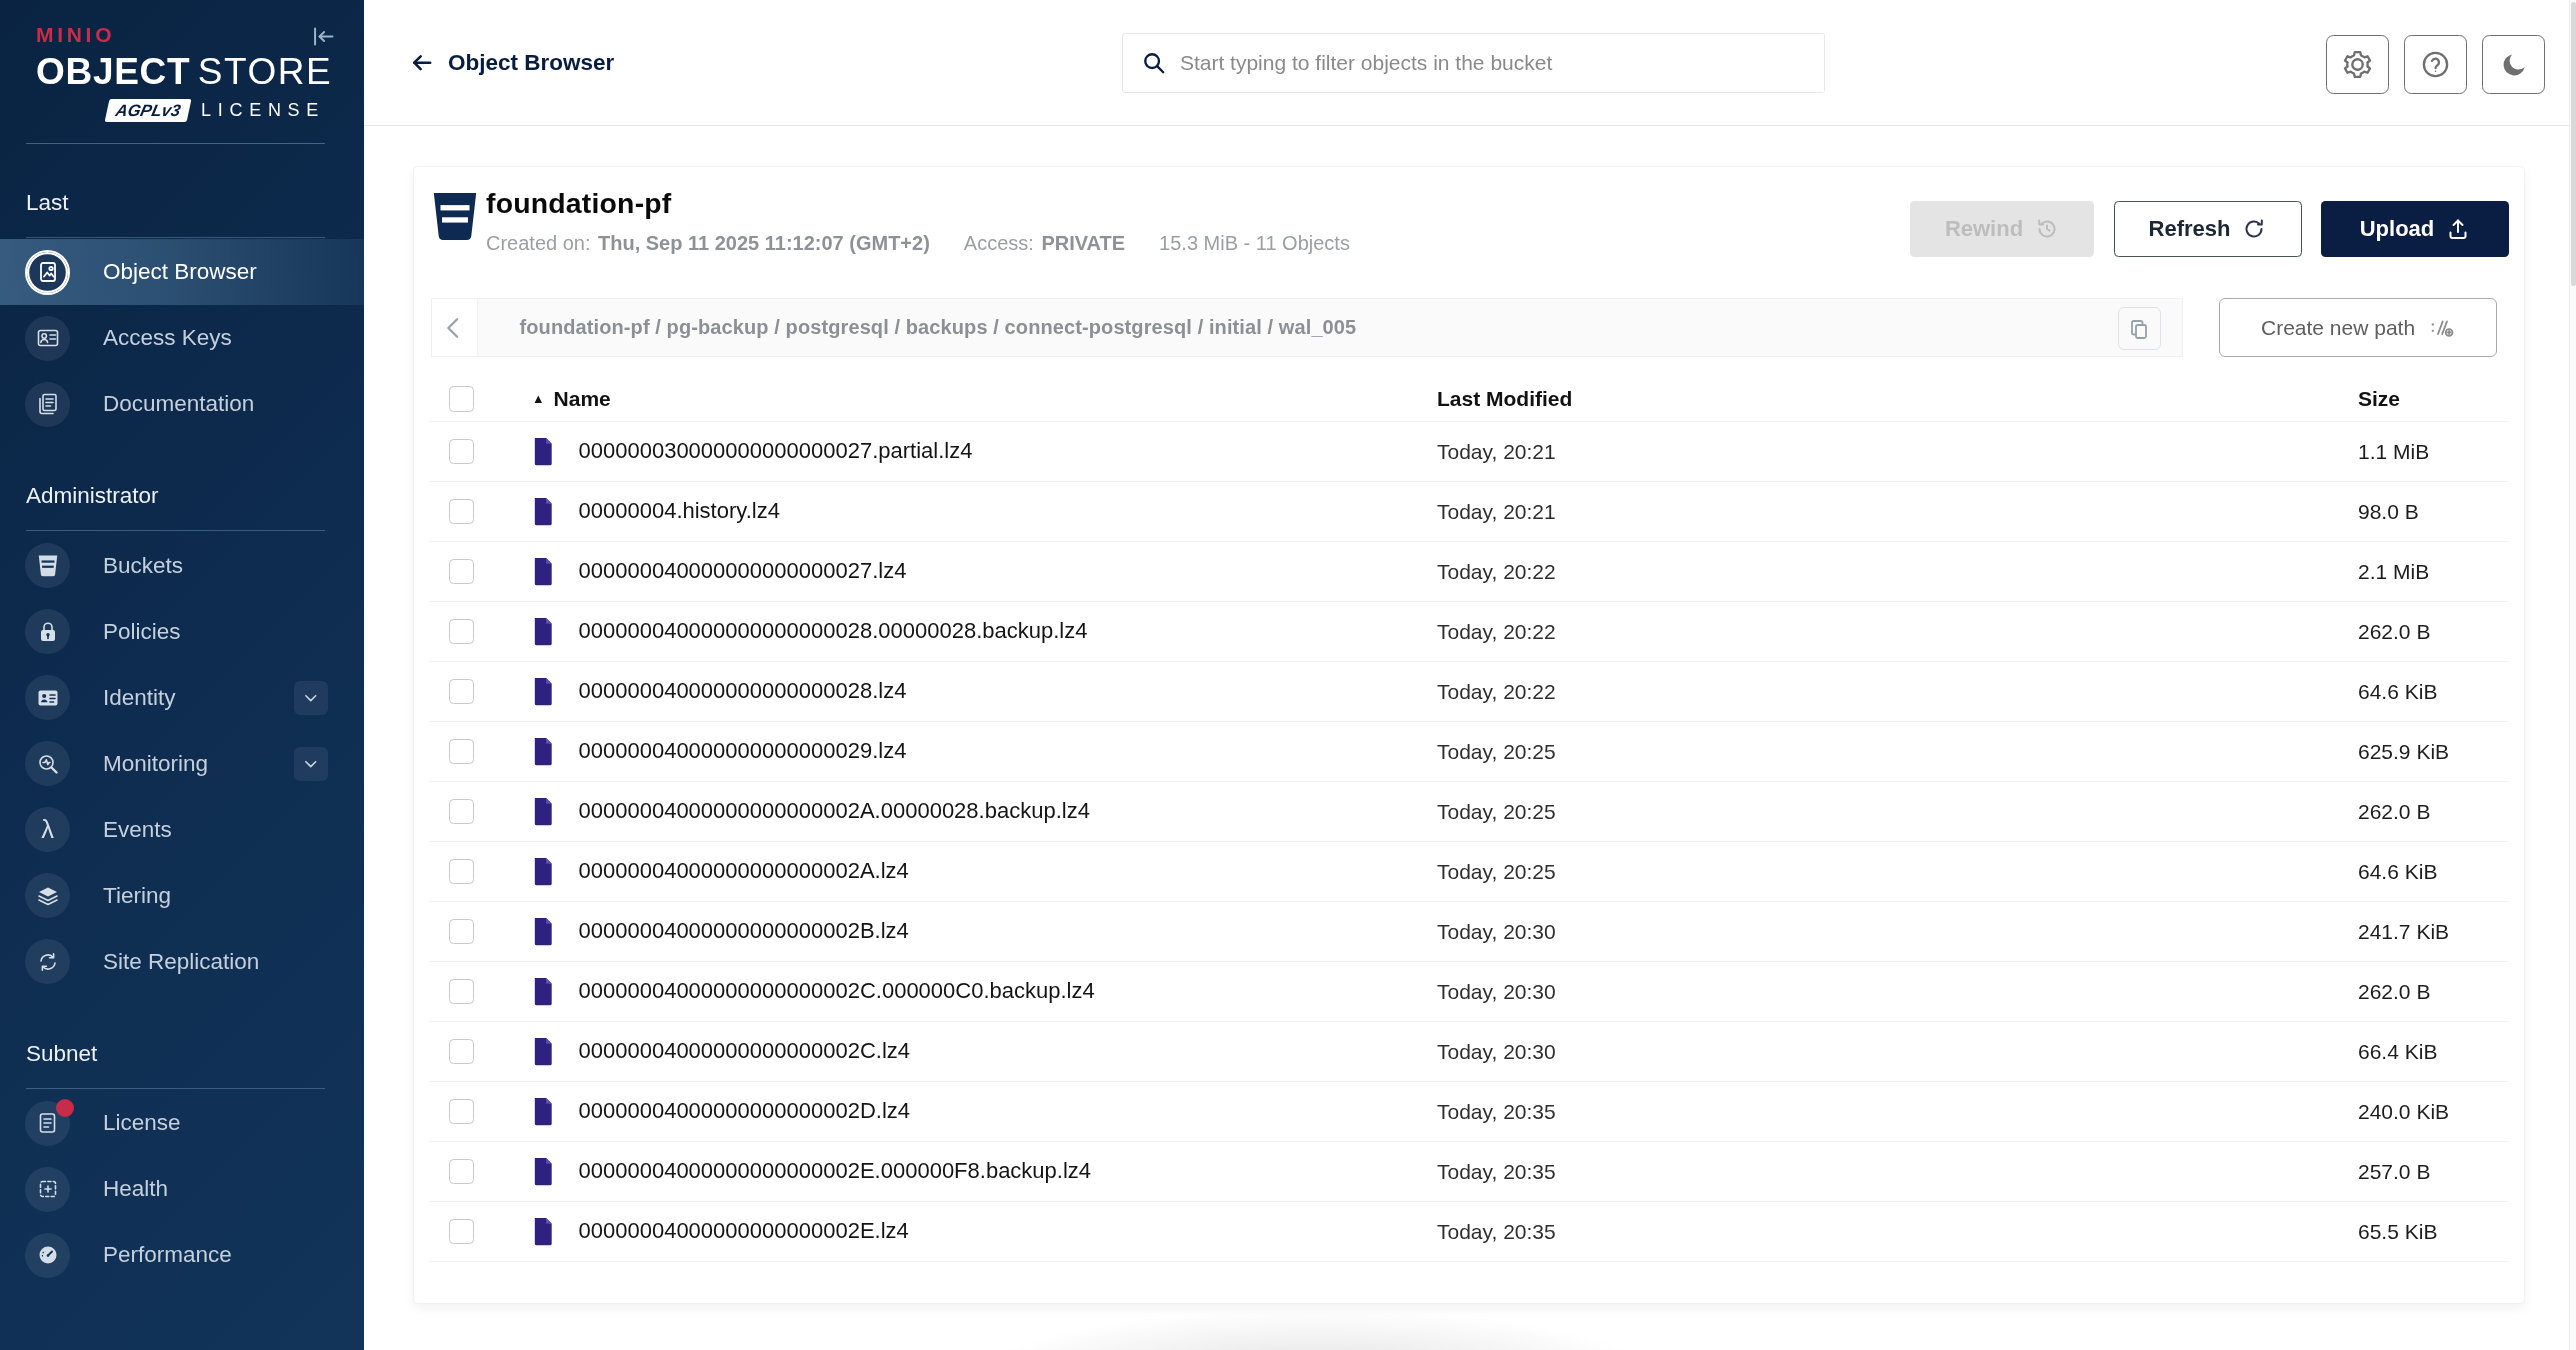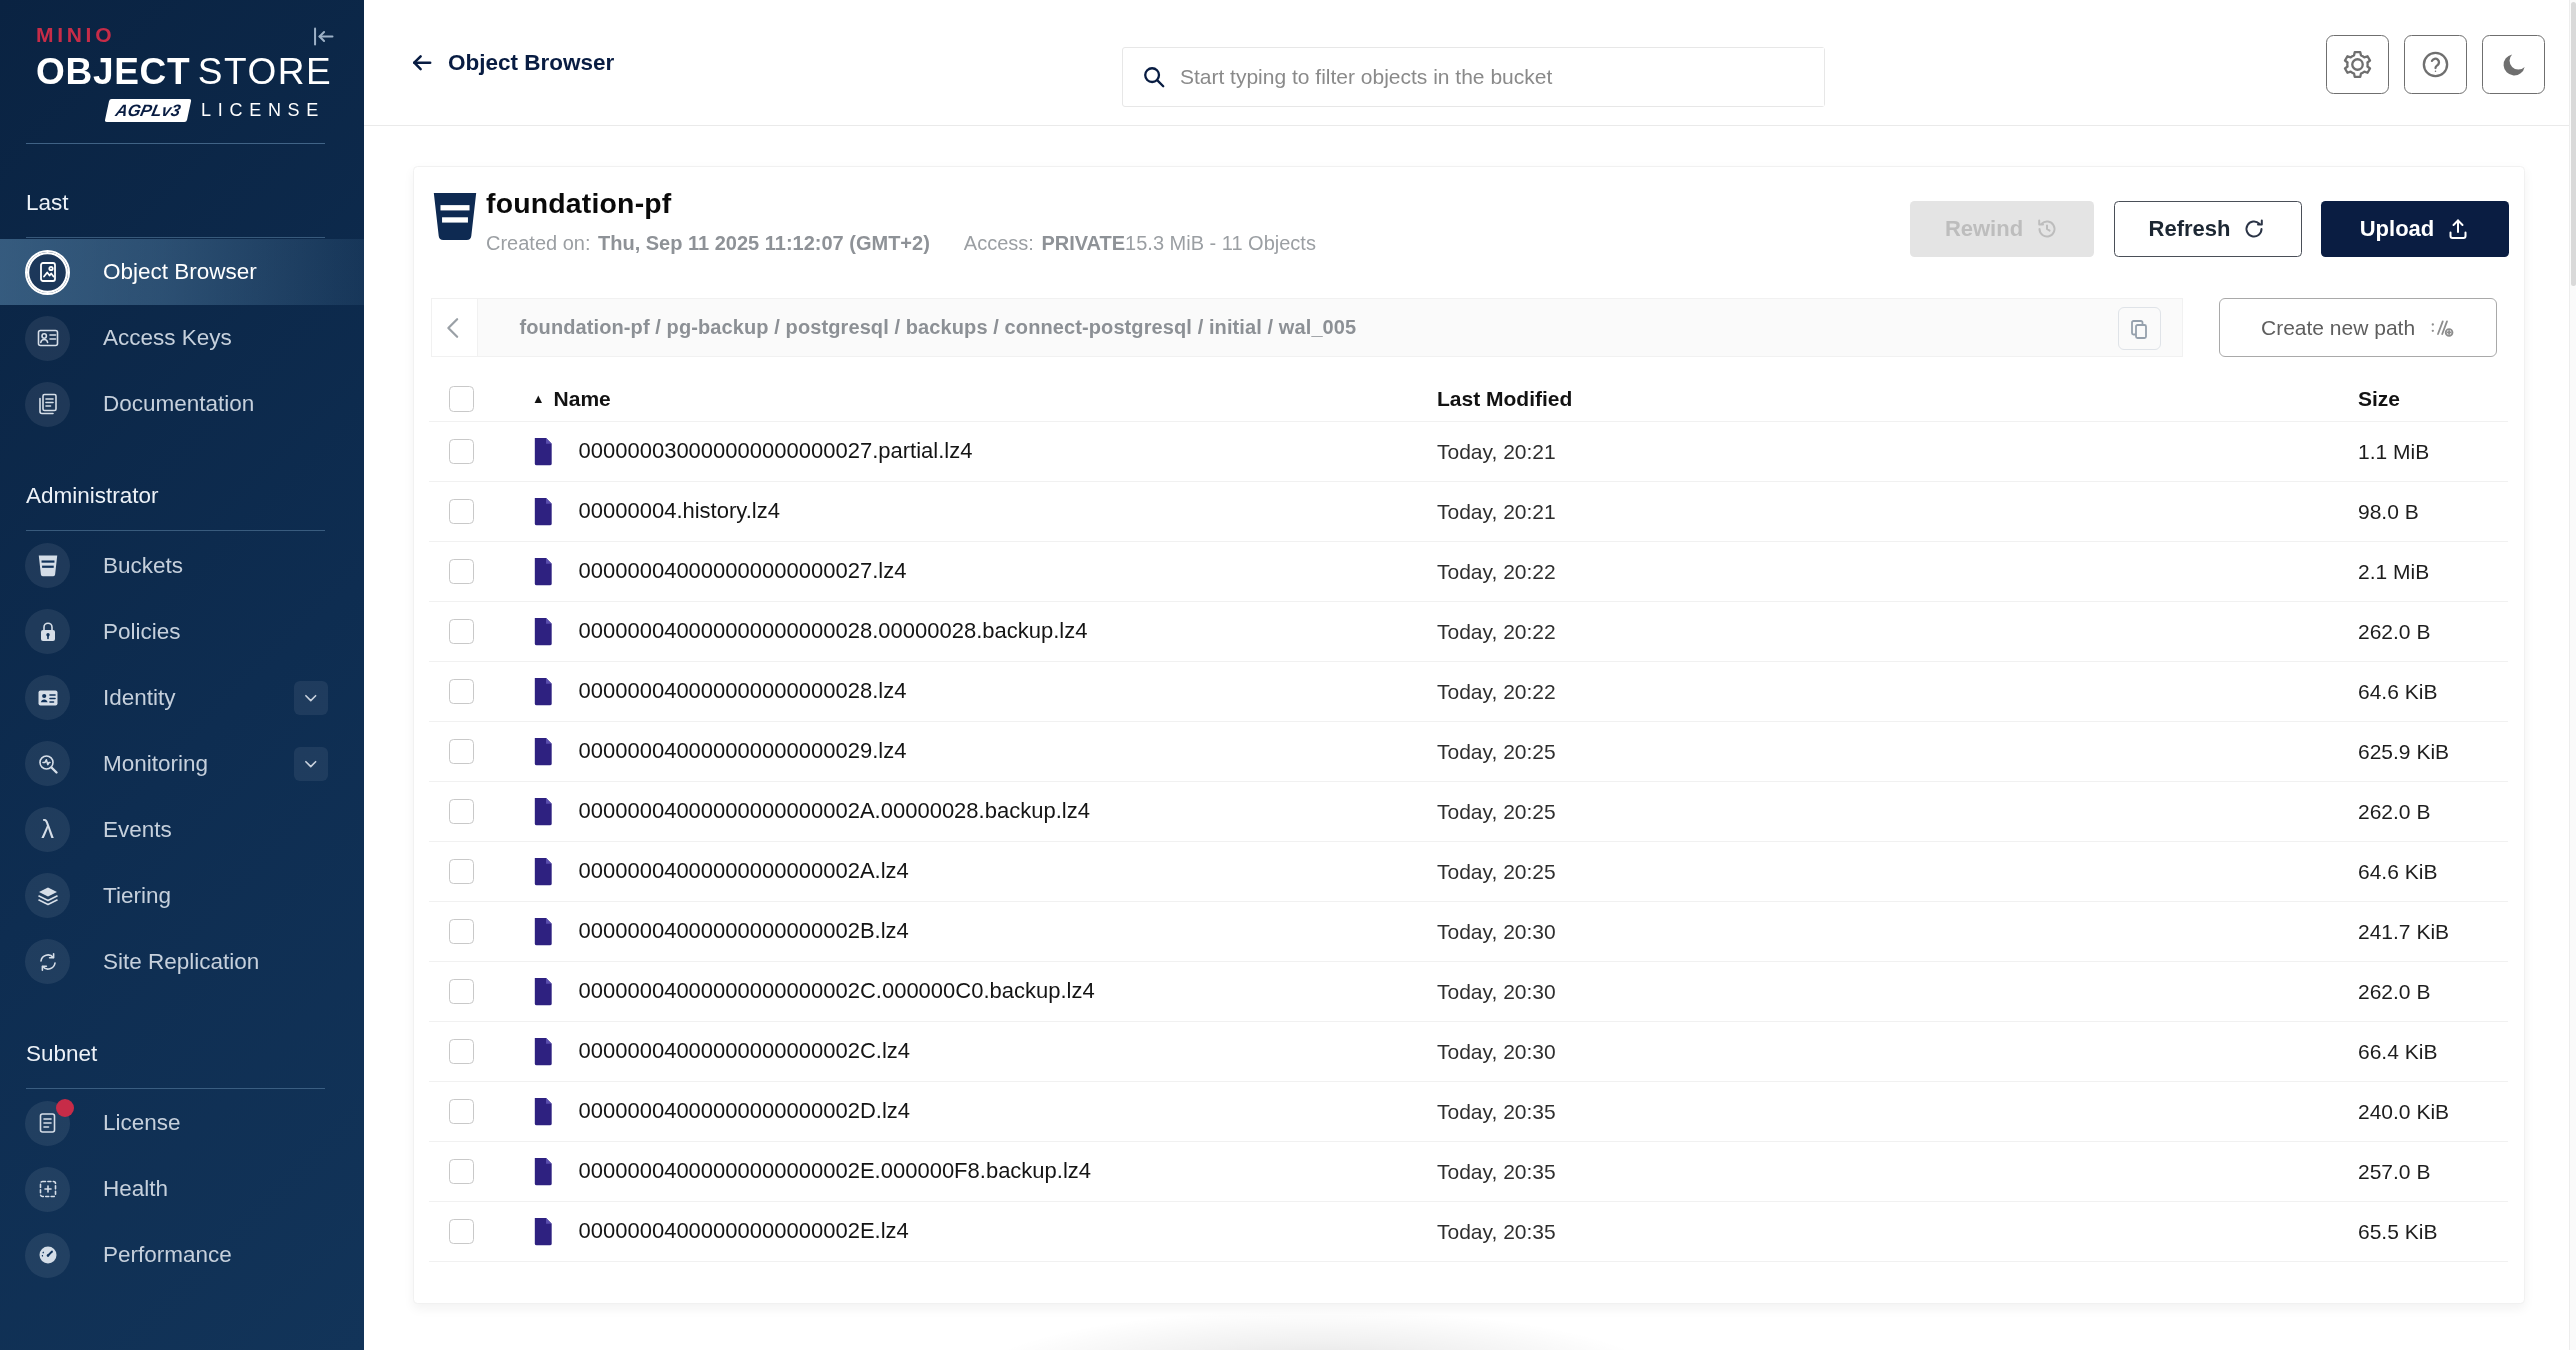--- a/index.html
+++ b/index.html
@@ -38,21 +38,21 @@
   .s-item.active .s-label { color:#fff; }
   .s-chevron { display:none; position:absolute; right:36px; width:34px; height:34px; border-radius:6px;
                background:rgba(255,255,255,.07); align-items:center; justify-content:center; }
   .s-dot { position:absolute; top:-2.2px; right:-3.7px; width:18px; height:18px; border-radius:50%; background:#C72C48; }
 
   
   .topbar { position:absolute; left:364px; top:0; right:0; height:126px; background:#fff;
             border-bottom:1.5px solid #eaeaea; }
   .back-group { position:absolute; left:45px; top:0; height:126px; display:flex; align-items:center; gap:13.5px; cursor:pointer; }
   .back-label { color:#081C42; font-size:22.5px; font-weight:700; }
-  .searchbox { position:absolute; left:758px; top:47px; width:703px; height:60px; border:1.5px solid #e7e7e7;
+  .searchbox { position:absolute; left:758px; top:33px; width:703px; height:60px; border:1.5px solid #e7e7e7;
                border-radius:3px; background:#fff; display:flex; align-items:center; }
   .searchbox svg { margin-left:18px; flex:0 0 auto; }
   .searchbox input { border:none; outline:none; flex:1; height:100%; margin-left:13.5px; font-size:21px;
                      color:#333; font-family:"Liberation Sans",sans-serif; font-weight:500; }
   .searchbox input::placeholder { color:#8a8a8a; opacity:1; }
   .top-actions { position:absolute; right:31px; top:35px; display:flex; gap:15px; }
   .icon-btn { width:63px; height:59px; border:1.5px solid #6f6f6f; border-radius:7.5px; background:#fff;
               display:flex; align-items:center; justify-content:center; cursor:pointer; }
 
   
@@ -60,21 +60,21 @@
   .card { position:absolute; left:49px; top:39px; width:2112px; height:1138px; background:#fff;
           border:1.5px solid #f1f1f1; border-radius:4.5px; box-shadow:0 4.5px 10.5px rgba(0,0,0,.05); }
 
   .bucket-head { display:flex; margin:19.5px 15px 0 16.5px; }
   .bucket-ic { width:48px; height:51px; margin-top:4.5px; flex:0 0 auto; }
   .bucket-meta { margin-left:7.5px; }
   .bucket-title { color:#0a0a0a; font-size:28.4px; font-weight:700; letter-spacing:0.2px; }
   .bucket-sub { margin-top:12px; font-size:20px; color:#9b9fa3; display:flex; align-items:center; }
   .bucket-sub b { font-weight:700; color:#8e9297; margin-left:7.5px; }
   .bucket-sub .seg { margin-left:34px; }
-  .bucket-sub .summary { }
+  .bucket-sub .summary { margin-left:34px; }
 
   .head-actions { position:absolute; right:15px; top:34px; display:flex; gap:19.5px; }
   .btn { height:56px; border-radius:4.5px; font-size:22px; font-weight:600; display:flex; align-items:center;
          justify-content:center; gap:12px; padding:0 25.4px; cursor:pointer; font-family:"Liberation Sans",sans-serif; }
   .btn-rewind { background:#e4e4e4; color:#bdbdbd; border:none; width:184px; }
   .btn-refresh { background:#fff; color:#1c2733; border:1.5px solid #4a4f58; width:188px; }
   .btn-upload { background:#0a1d42; color:#fff; border:none; width:188px; }
 
   .crumb-row { position:absolute; left:16.5px; top:131px; display:flex; }
   .crumb-bar { width:1752px; height:59px; background:#fafafa; border:0.7px solid #f1f1f1; display:flex; align-items:center; position:relative; }

